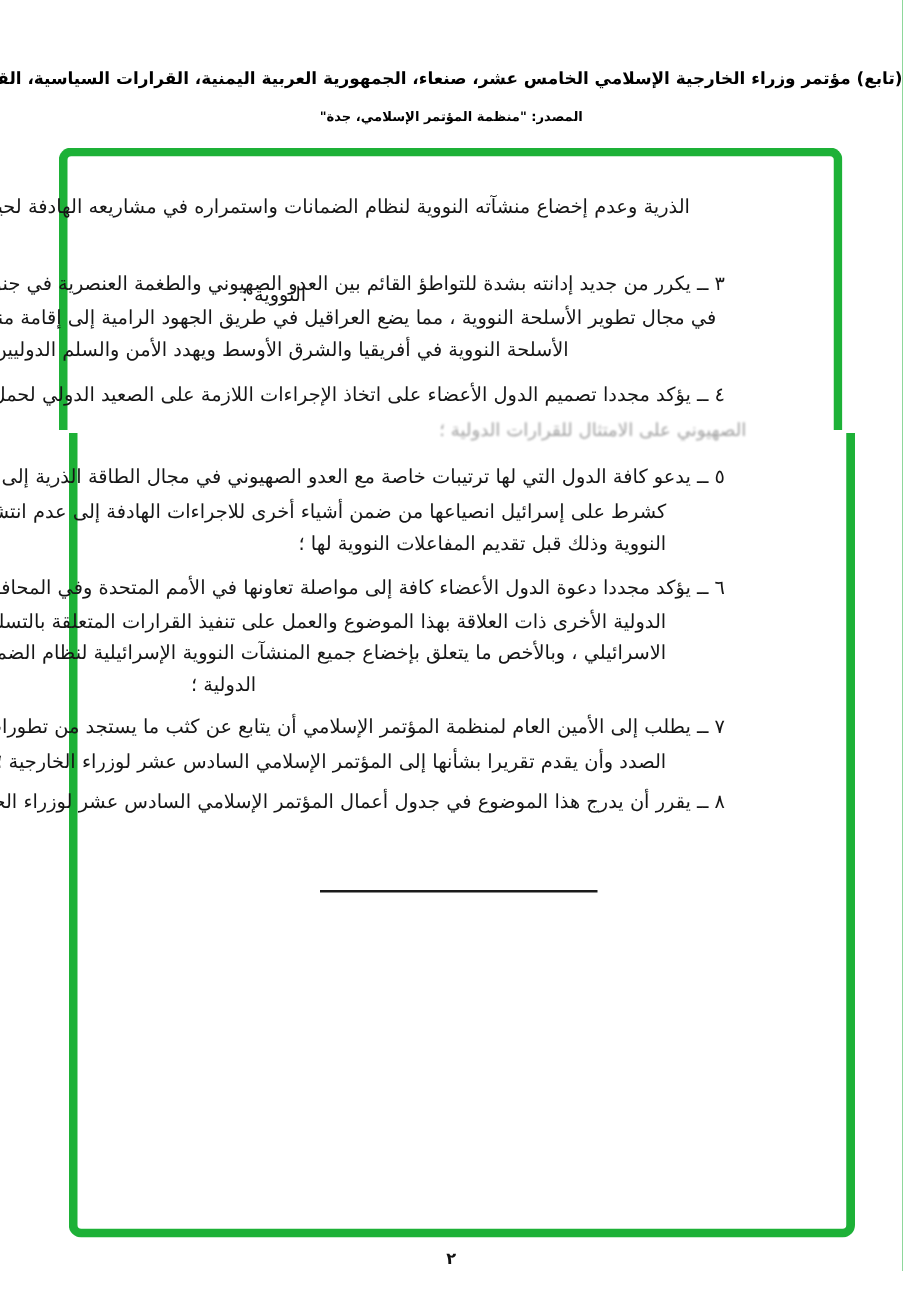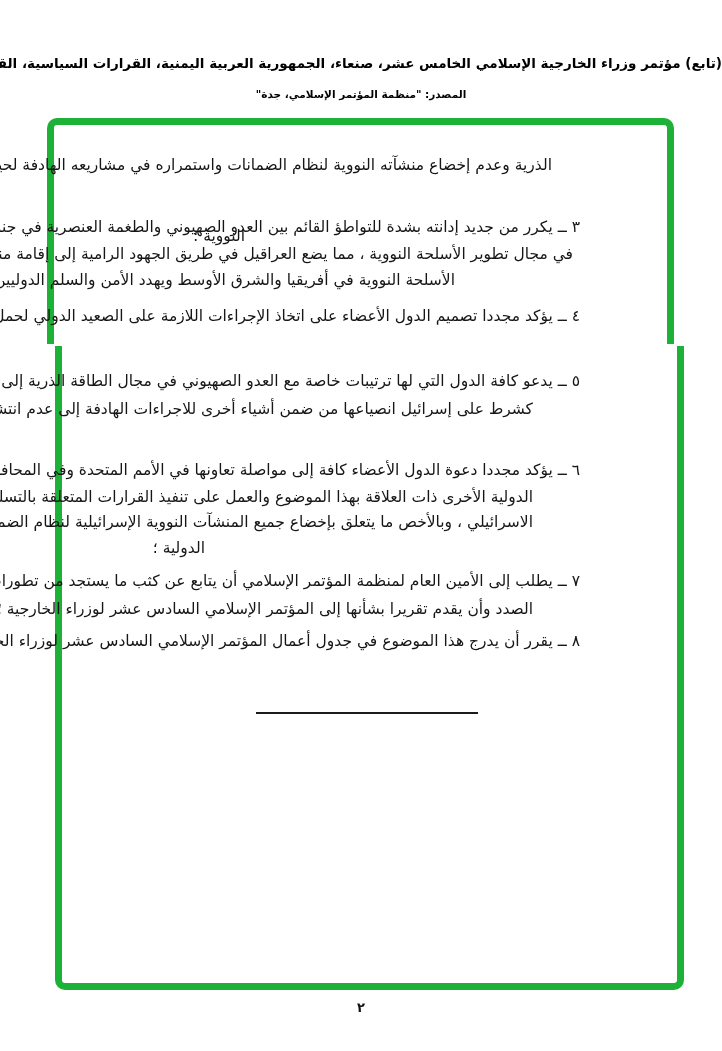--- a/index.html
+++ b/index.html
@@ -77,22 +77,24 @@
 
   <div class="gbox gbox-top"></div>
   <div class="gbox gbox-bottom"></div>
 
   <div class="bline" style="top:157px; right:170px;">الذرية وعدم إخضاع منشآته النووية لنظام الضمانات واستمراره في مشاريعه الهادفة لحيازة الأسلحة</div>
   <div class="bline" style="top:188px; right:477px;margin-top:40px;">النووية ؛</div>
   <div class="bline" style="top:219px; right:142px;">٣ ــ يكرر من جديد إدانته بشدة للتواطؤ القائم بين العدو الصهيوني والطغمة العنصرية في جنوب أفريقيا</div>
   <div class="bline" style="top:246px; right:149px;">في مجال تطوير الأسلحة النووية ، مما يضع العراقيل في طريق الجهود الرامية إلى إقامة مناطق خالية من</div>
   <div class="bline" style="top:272px; right:267px;">الأسلحة النووية في أفريقيا والشرق الأوسط ويهدد الأمن والسلم الدوليين ؛</div>
   <div class="bline" style="top:308px; right:142px;">٤ ــ يؤكد مجددا تصميم الدول الأعضاء على اتخاذ الإجراءات اللازمة على الصعيد الدولي لحمل العدو</div>
+  <div class="bline garbled" style="top:337px; right:125px;">الصهيوني على الامتثال للقرارات الدولية ؛</div>
   <div class="bline" style="top:373px; right:142px;">٥ ــ يدعو كافة الدول التي لها ترتيبات خاصة مع العدو الصهيوني في مجال الطاقة الذرية إلى أن تضع</div>
   <div class="bline" style="top:401px; right:189px;">كشرط على إسرائيل انصياعها من ضمن أشياء أخرى للاجراءات الهادفة إلى عدم انتشار الأسلحة</div>
+  <div class="bline" style="top:427px; right:189px;">النووية وذلك قبل تقديم المفاعلات النووية لها ؛</div>
   <div class="bline" style="top:462px; right:142px;">٦ ــ يؤكد مجددا دعوة الدول الأعضاء كافة إلى مواصلة تعاونها في الأمم المتحدة وفي المحافل</div>
   <div class="bline" style="top:489px; right:189px;">الدولية الأخرى ذات العلاقة بهذا الموضوع والعمل على تنفيذ القرارات المتعلقة بالتسلح النووي</div>
   <div class="bline" style="top:514px; right:189px;">الاسرائيلي ، وبالأخص ما يتعلق بإخضاع جميع المنشآت النووية الإسرائيلية لنظام الضمانات</div>
   <div class="bline" style="top:540px; right:517px;margin-left:12px;">الدولية ؛</div>
   <div class="bline" style="top:573px; right:142px;">٧ ــ يطلب إلى الأمين العام لمنظمة المؤتمر الإسلامي أن يتابع عن كثب ما يستجد من تطورات في هذا</div>
   <div class="bline" style="top:601px; right:189px;">الصدد وأن يقدم تقريرا بشأنها إلى المؤتمر الإسلامي السادس عشر لوزراء الخارجية ؛</div>
   <div class="bline" style="top:633px; right:142px;">٨ ــ يقرر أن يدرج هذا الموضوع في جدول أعمال المؤتمر الإسلامي السادس عشر لوزراء الخارجية .</div>
 
   <div class="divider"></div>
 

